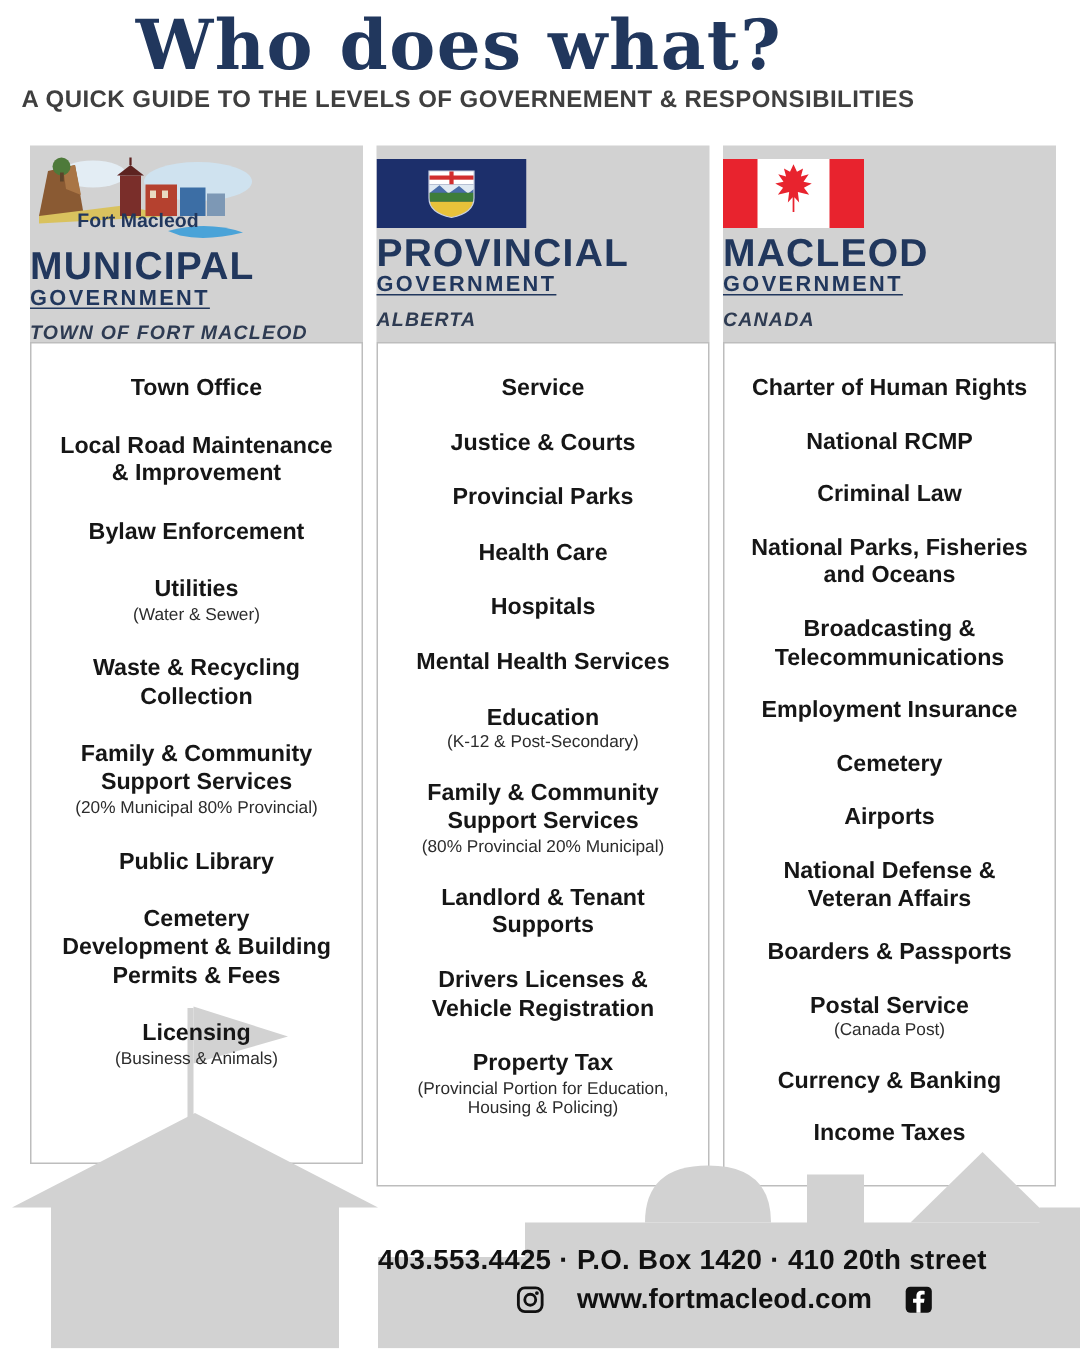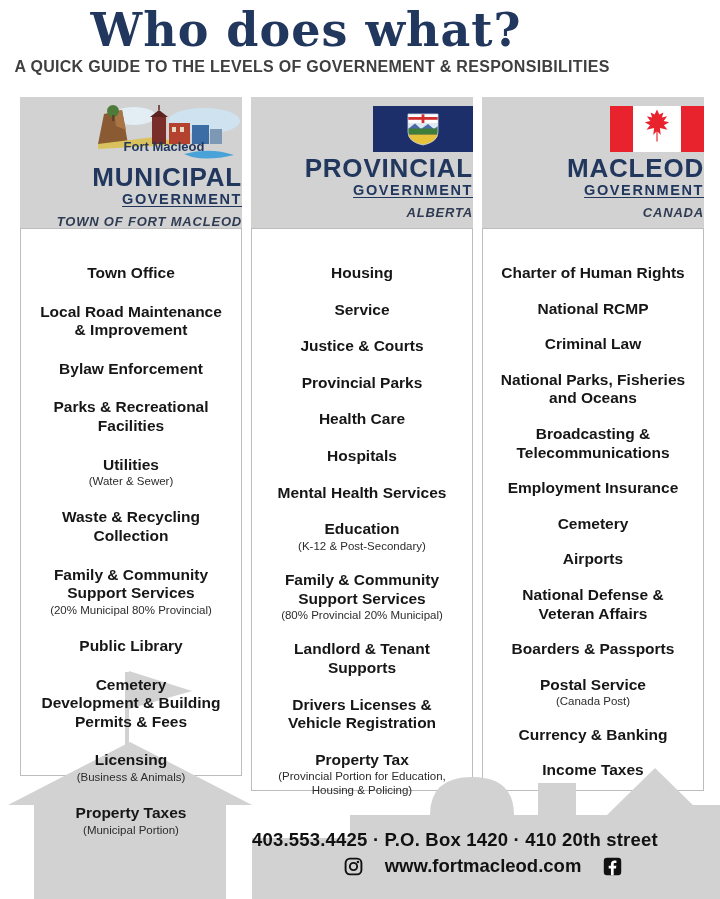--- a/index.html
+++ b/index.html
@@ -23,40 +23,39 @@
   .page-subtitle{
     margin-top:1px;
     font-size:16px;font-weight:600;color:#3f3f3f;letter-spacing:0.3px;padding-left:12px;
   }
 
   
   .columns{position:absolute;left:20px;top:97px;width:684px;display:flex;gap:9px;}
   .column{flex:1;display:flex;flex-direction:column;min-width:0;}
   .col-header{
     background:#d2d2d2;height:131px;
-    display:flex;flex-direction:column;align-items:flex-end;
+    display:flex;flex-direction:column;align-items:flex-start;
     text-align:center;
-    padding-left:20px;
   }
   .logo-wrap{margin-top:7px;height:57px;display:flex;align-items:center;justify-content:center;}
   .flag-wrap{margin-top:9px;height:46px;display:flex;align-items:center;justify-content:center;}
   .level{font-size:26px;font-weight:bold;color:#21375d;letter-spacing:0.8px;line-height:1;margin-top:3px;}
   .gov{
     font-size:14.5px;font-weight:bold;color:#21375d;letter-spacing:1.6px;line-height:1.2;
     text-decoration:underline;text-underline-offset:2px;margin-top:1px;
   }
   .region{font-size:13px;font-style:italic;font-weight:bold;color:#2e3b52;letter-spacing:0.8px;margin-top:6px;}
 
   .col-body{background:#ffffff;border:1px solid #bdbdbd;position:relative;}
   .column:nth-child(1) .col-body{height:546px;}
   .column:nth-child(2) .col-body{height:561px;}
   .column:nth-child(3) .col-body{height:561px;}
 
   ul.items{
-    list-style:none;margin:0;padding:35px 4px 0 4px;text-align:center;
+    list-style:none;margin:0;padding:21px 4px 0 4px;text-align:center;
     position:relative;z-index:4;
   }
   .column:nth-child(1) ul.items li{margin-bottom:20px;}
   .column:nth-child(2) ul.items li{margin-bottom:18px;}
   .column:nth-child(3) ul.items li{margin-bottom:17px;}
   .item-label{
     font-size:15.5px;font-weight:bold;color:#161616;line-height:1.2;
     white-space:pre-line;
   }
   .item-note{
@@ -122,24 +121,20 @@
               <div class="item-label">Town Office</div>
             </li>
             <li>
               <div class="item-label">Local Road Maintenance
 &amp; Improvement</div>
             </li>
             <li>
               <div class="item-label">Bylaw Enforcement</div>
             </li>
             <li>
-              <div class="item-label">Parks &amp; Recreational
-Facilities</div>
-            </li>
-            <li>
               <div class="item-label">Utilities</div>
               <div class="item-note">(Water &amp; Sewer)</div>
             </li>
             <li>
               <div class="item-label">Waste &amp; Recycling
 Collection</div>
             </li>
             <li>
               <div class="item-label">Family &amp; Community
 Support Services</div>
@@ -149,24 +144,20 @@
               <div class="item-label">Public Library</div>
             </li>
             <li>
               <div class="item-label">Cemetery
 Development &amp; Building
 Permits &amp; Fees</div>
             </li>
             <li>
               <div class="item-label">Licensing</div>
               <div class="item-note">(Business &amp; Animals)</div>
-            </li>
-            <li>
-              <div class="item-label">Property Taxes</div>
-              <div class="item-note">(Municipal Portion)</div>
             </li>
           </ul>
       </div>
     </section>
 
     <section class="column">
       <div class="col-header">
         <div class="flag-wrap">
           <svg width="100" height="46" viewBox="0 0 100 46">
             <rect width="100" height="46" fill="#1c2f6b"></rect>
@@ -187,23 +178,20 @@
             <path d="M35,8 H65 V26 Q65,36 50,39 Q35,36 35,26 Z" fill="none" stroke="#c8cfe0" stroke-width="0.8"></path>
           </svg>
         </div>
         <div class="level">PROVINCIAL</div>
         <div class="gov">GOVERNMENT</div>
         <div class="region">ALBERTA</div>
       </div>
       <div class="col-body">
         <ul class="items">
             <li>
-              <div class="item-label">Housing</div>
-            </li>
-            <li>
               <div class="item-label">Service</div>
             </li>
             <li>
               <div class="item-label">Justice &amp; Courts</div>
             </li>
             <li>
               <div class="item-label">Provincial Parks</div>
             </li>
             <li>
               <div class="item-label">Health Care</div>

